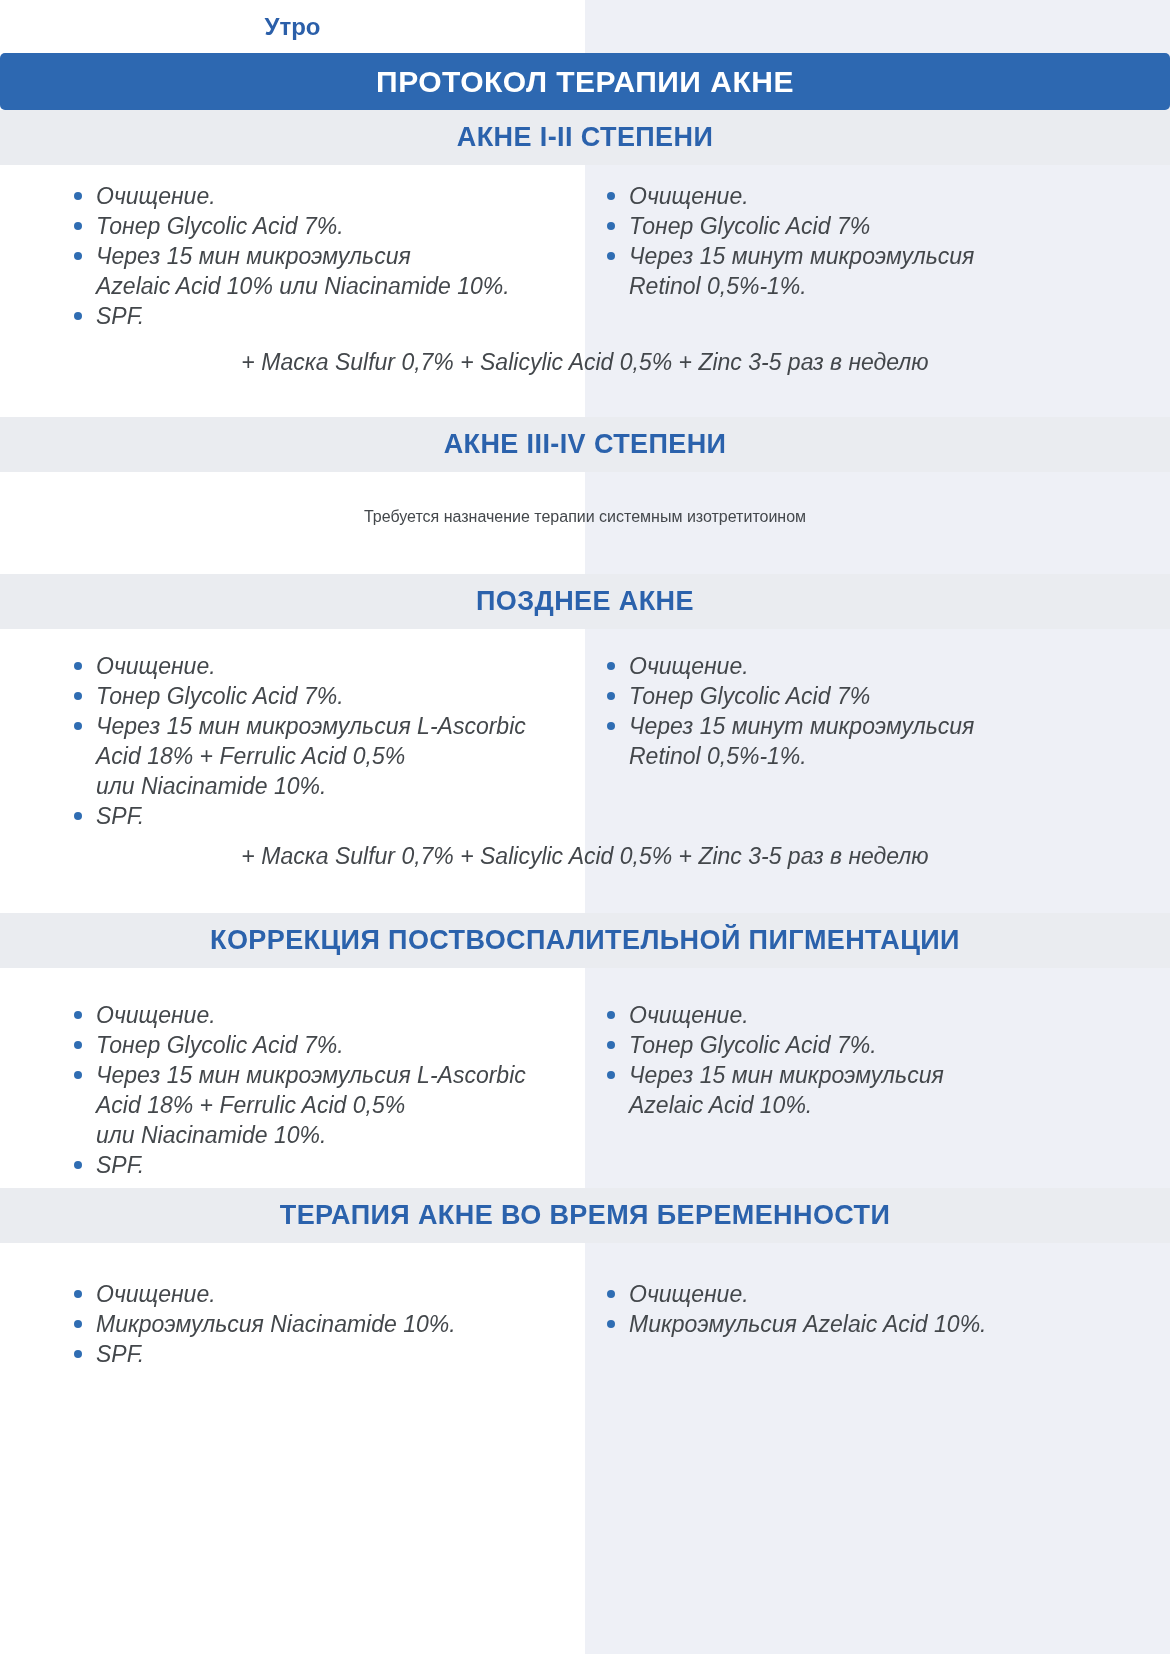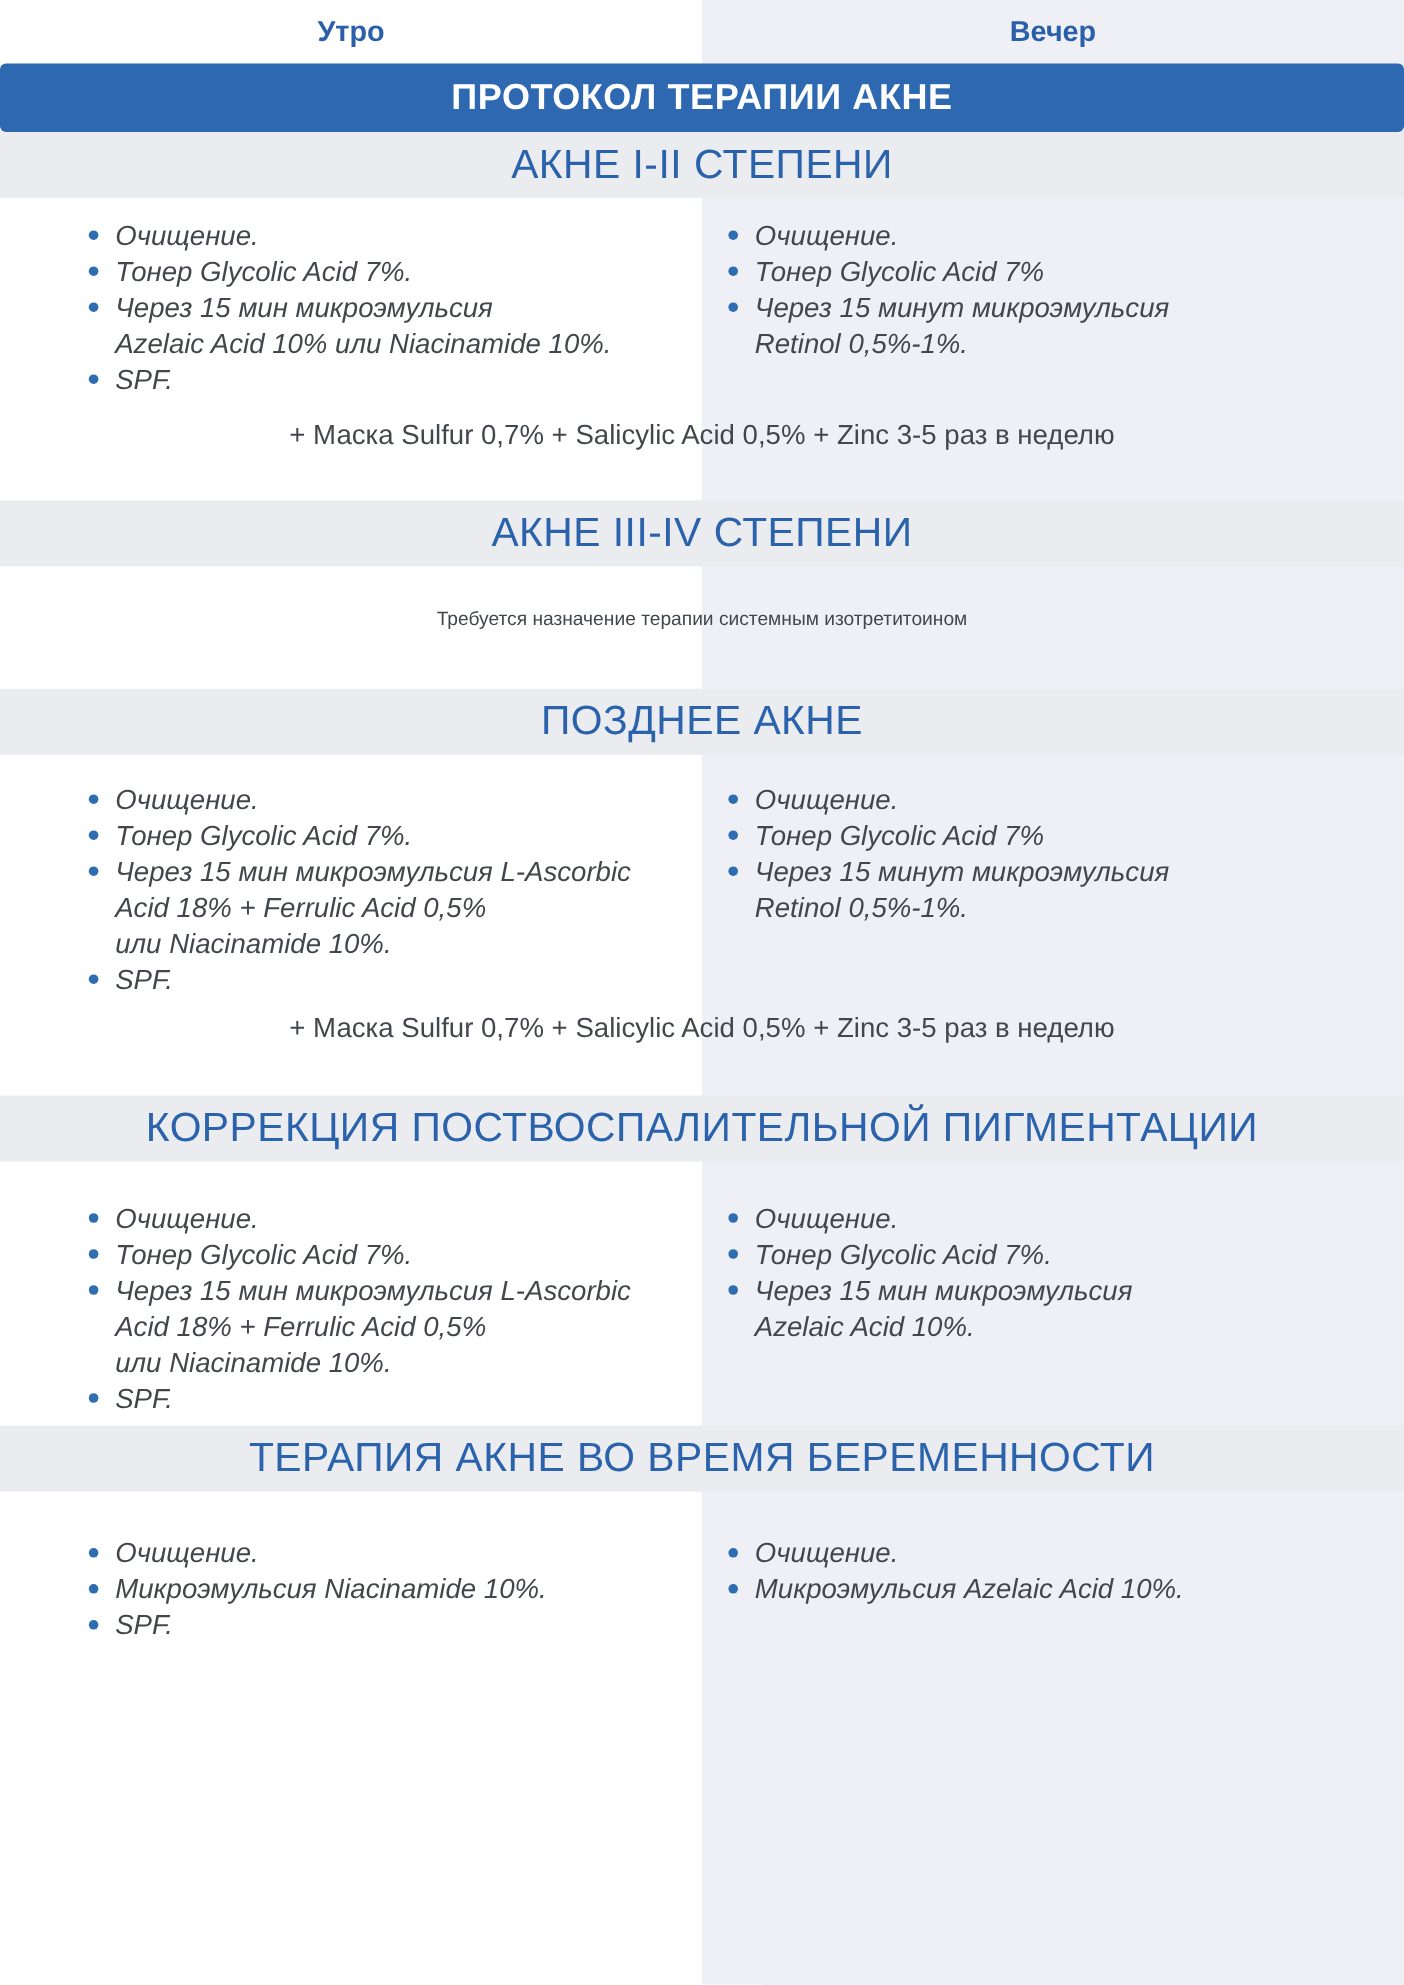--- a/index.html
+++ b/index.html
@@ -54,21 +54,21 @@
     color:#ffffff;
     font-size:30px;font-weight:700;letter-spacing:.5px;
   }
 
   
   .band{
     height:55px;
     background:var(--band-bg);
     display:flex;align-items:center;justify-content:center;
     color:var(--accent-blue);
-    font-size:34px;font-weight:400;letter-spacing:.4px;
+    font-size:27px;font-weight:700;letter-spacing:.4px;
     text-align:center;
   }
 
   
   .cols{display:flex;}
   .col{width:585px;}
   .col.morning{padding-left:74px;padding-right:24px;}
   .col.evening{padding-left:22px;padding-right:24px;}
   .bullet-item{
     display:flex;
@@ -89,21 +89,21 @@
 
   .pt16{padding-top:16px;}
   .pt22{padding-top:22px;}
   .pt32{padding-top:32px;}
   .pt36{padding-top:36px;}
   .pb8{padding-bottom:8px;}
 
   
   .footnote{
     text-align:center;
-    font-size:23px;line-height:30px;
+    font-size:23px;line-height:30px;font-style:italic;
   }
   .footnote.fn1{margin-top:16px;margin-bottom:40px;}
   .footnote.fn2{margin-top:10px;margin-bottom:42px;}
 
   
   .note-row{
     padding-top:30px;padding-bottom:42px;
     text-align:center;
     font-size:16px;line-height:30px;
   }
@@ -111,21 +111,20 @@
   .filler{flex:1;}
 </style>
 </head>
 <body>
 
 <div class="page">
   <div class="evening-underlay"></div>
 
   <div class="top-labels layer">
     <div class="cell">Утро</div>
-    <div class="cell">Вечер</div>
   </div>
 
   <div class="banner layer">ПРОТОКОЛ ТЕРАПИИ АКНЕ</div>
 
   <div class="band layer">АКНЕ I-II СТЕПЕНИ</div>
   <div class="cols layer pt16">
     <div class="col morning">
         <div class="bullet-item">
           <span class="dot"></span>
           <span class="bullet-text">Очищение.</span>

